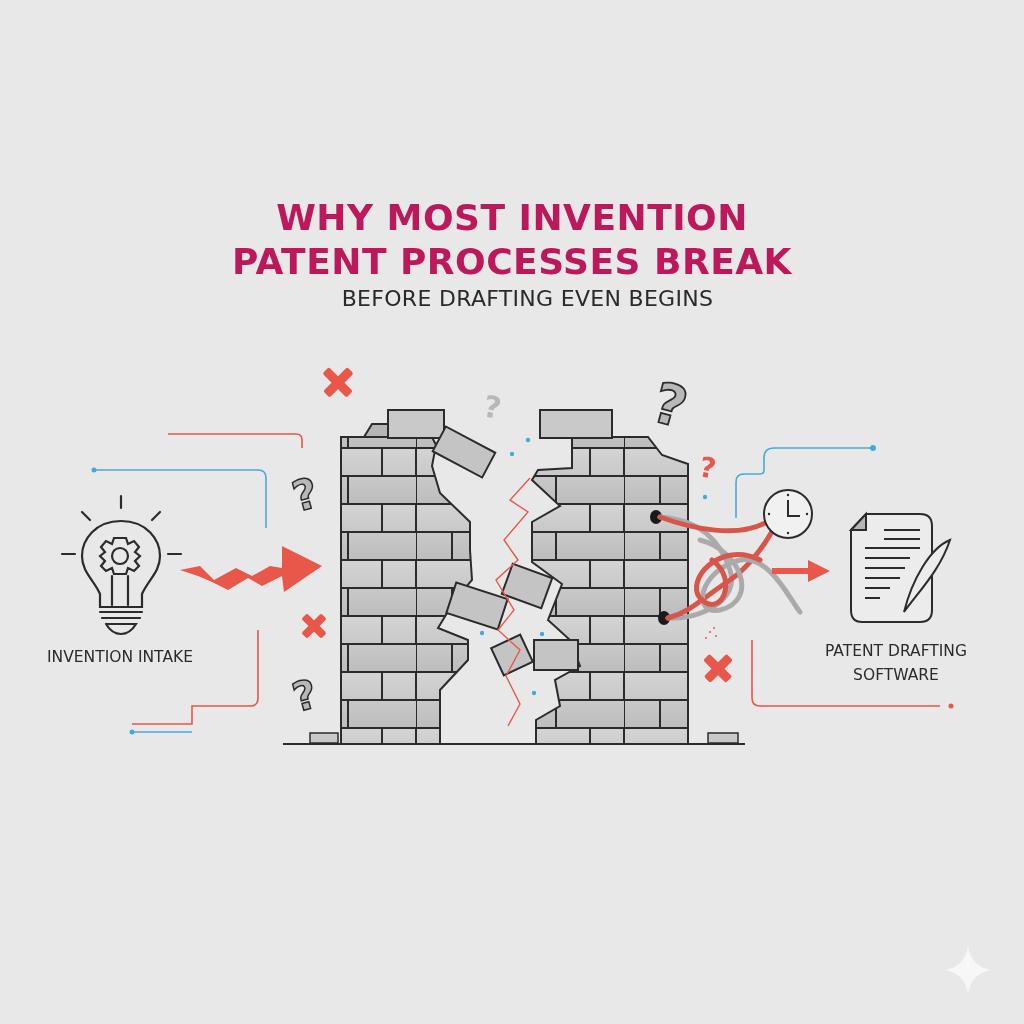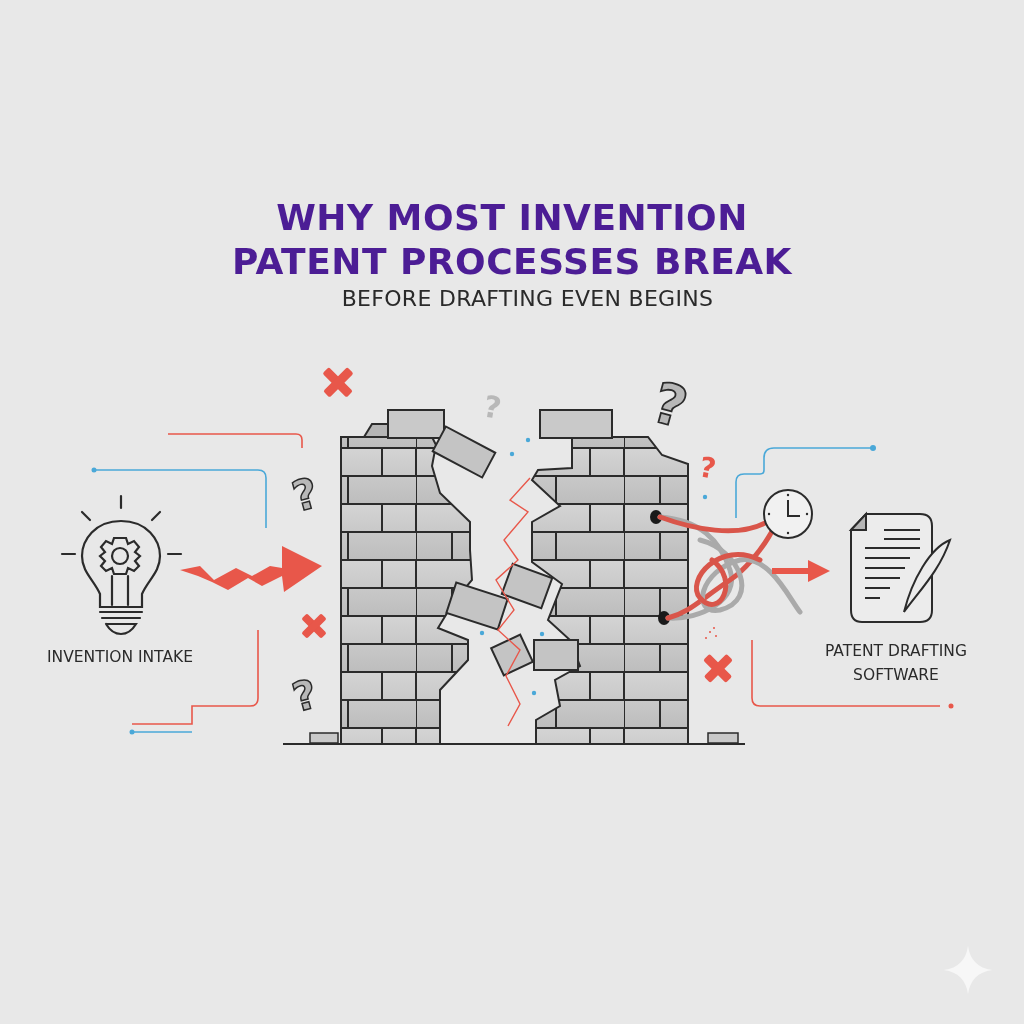--- a/index.html
+++ b/index.html
@@ -11,21 +11,21 @@
       color: #1c1c1c;
     }
     .title {
       position: absolute; left: 0; right: 0; top: 196px;
       text-align: center;
       font-family: "DejaVu Sans", sans-serif;
       font-weight: bold;
       font-size: 36px;
       line-height: 44px;
       letter-spacing: 0.5px;
-      color: #4c1d95;
+      color: #be185d;
     }
     .subtitle {
       position: absolute; left: 0; right: 0; top: 286px;
       text-align: center;
       font-family: "DejaVu Sans", sans-serif;
       font-size: 22px;
       color: #2a2a2a;
       letter-spacing: 0.3px;
       padding-left: 31px;
     }

